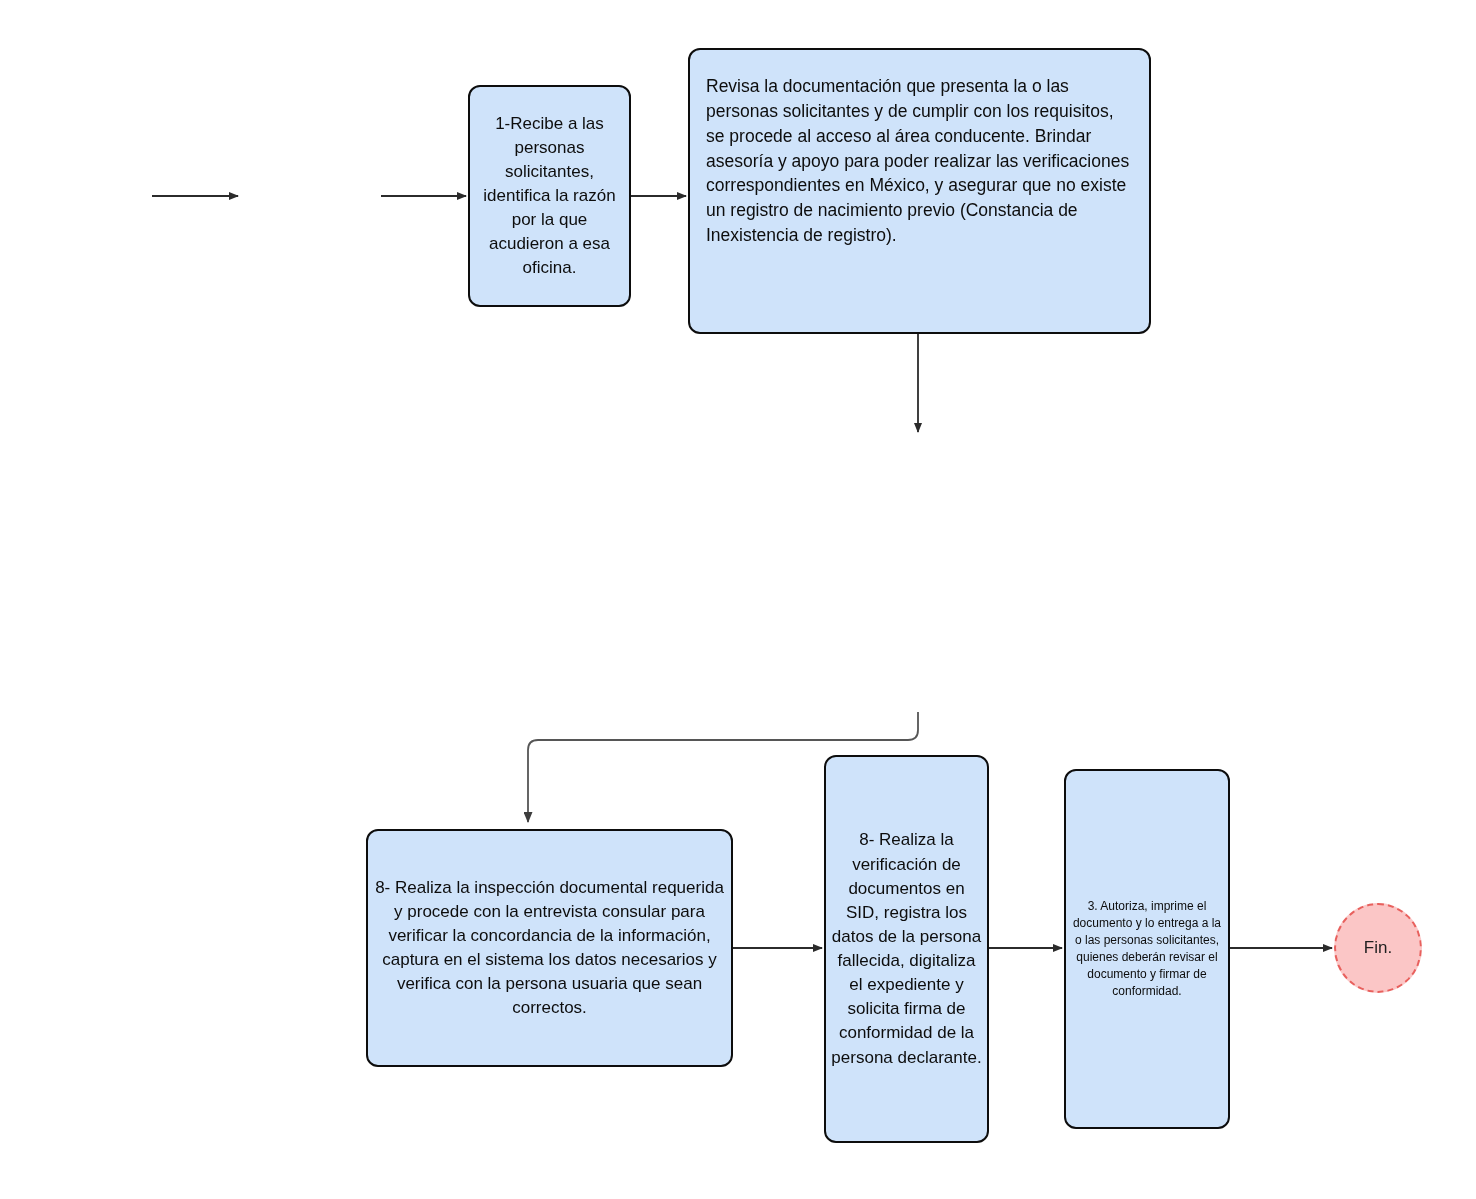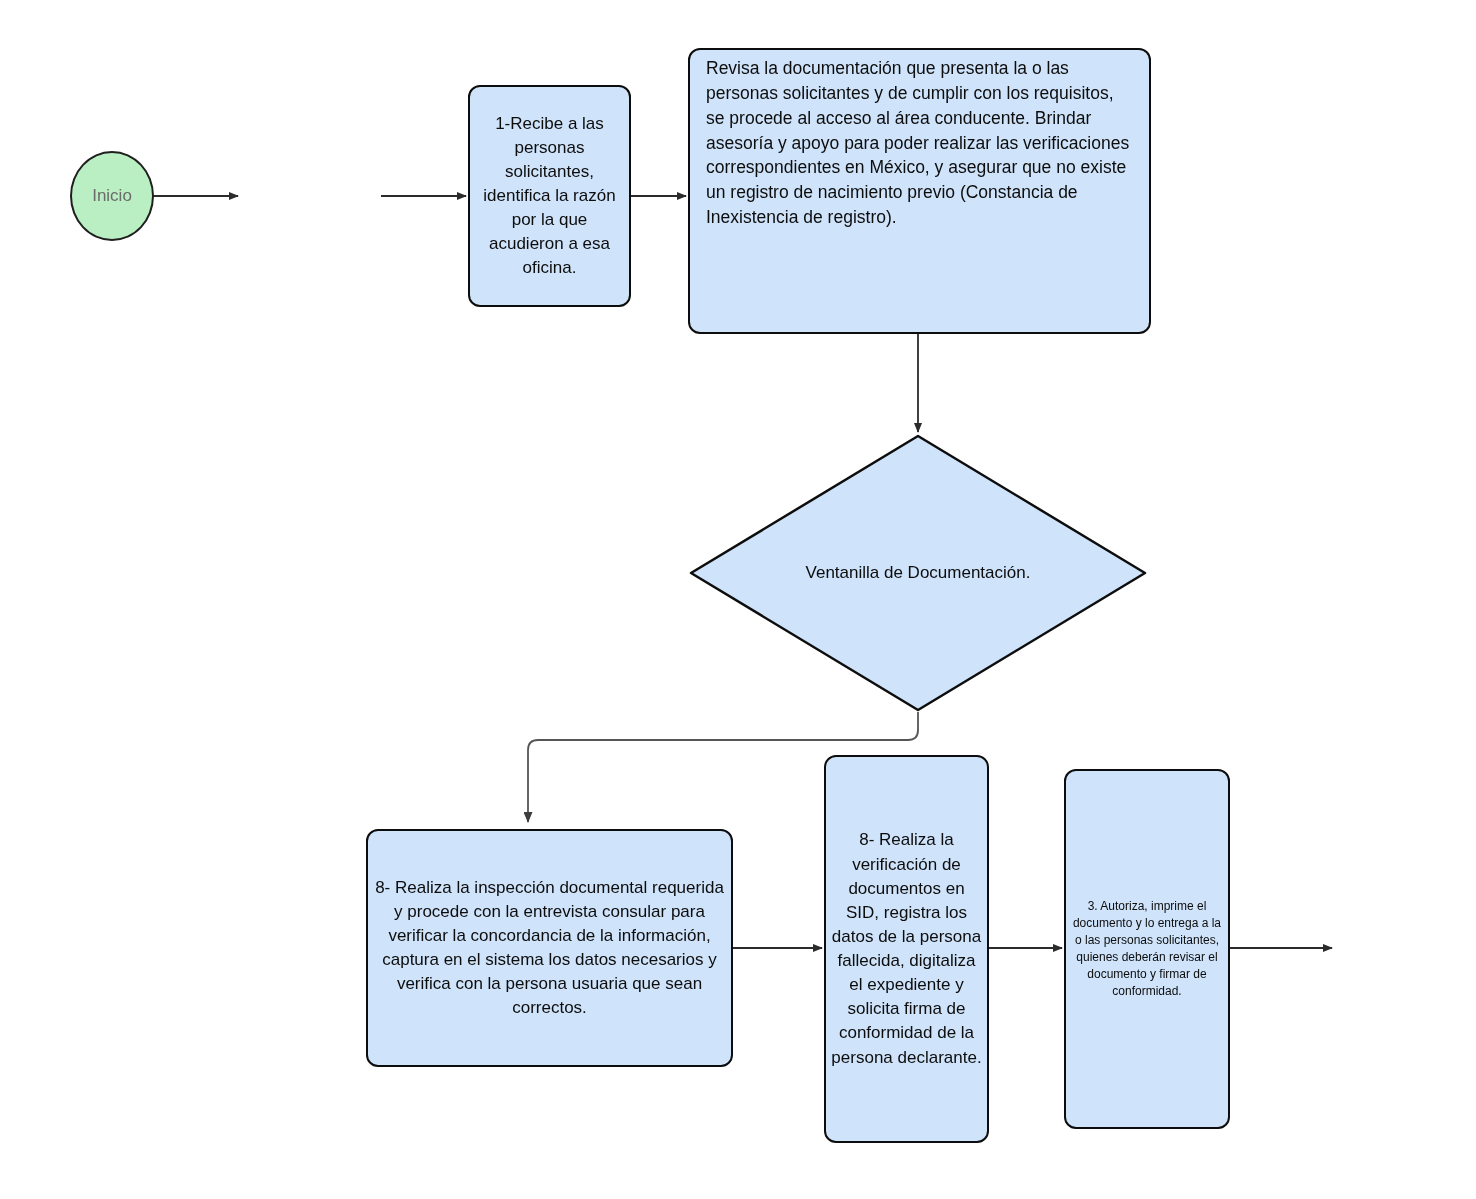--- a/index.html
+++ b/index.html
@@ -121,47 +121,41 @@
 
     <g>
       <line x1="989" y1="948" x2="1062" y2="948" stroke="#2b2b2b" stroke-width="1.8" marker-end="url(#ah)"></line>
     </g>
 
     <g>
       <line x1="1230" y1="948" x2="1332" y2="948" stroke="#2b2b2b" stroke-width="1.8" marker-end="url(#ah)"></line>
     </g>
   </svg>
 
-  <div class="node term-start" style="left:70px; top:151px; width:84px; height:90px;">
-    <span>Inicio</span>
-  </div>
 
 
   <div class="node proc" style="left:468px; top:85px; width:163px; height:222px; font-size:17px;">
     <span class="txt">1-Recibe a las personas solicitantes, identifica la razón por la que acudieron a esa oficina.</span>
   </div>
 
   <div class="node proc" style="left:688px; top:48px; width:463px; height:286px; font-size:17.5px;
-              align-items:flex-start; justify-content:flex-start; padding:6px 16px;">
+              align-items:flex-start; justify-content:flex-start; padding:24px 16px;">
     <span class="txt" style="text-align:left;">Revisa la documentación que presenta la o las personas solicitantes y de cumplir con los requisitos, se procede al acceso al área conducente.  Brindar asesoría y apoyo para poder realizar las verificaciones correspondientes en México, y asegurar que no existe un registro de nacimiento previo (Constancia de Inexistencia de registro).</span>
   </div>
 
-  <div class="node diawrap" style="left:688px; top:433px; width:460px; height:280px;">
-    <svg width="460" height="280" viewBox="0 0 460 280">
-      <path d="M230,3 L457,140 L230,277 L3,140 Z" fill="#cfe3fa" stroke="#0d0d0d" stroke-width="2.5" stroke-linejoin="round"></path>
-    </svg>
-    <span class="dia-label">Ventanilla de Documentación.</span>
-  </div>
 
   <div class="node proc" style="left:366px; top:829px; width:367px; height:238px; font-size:17px;">
     <span class="txt">8- Realiza la inspección documental requerida y procede con la entrevista consular para verificar la concordancia de la información, captura en el sistema los datos necesarios y verifica con la persona usuaria que sean correctos.</span>
   </div>
 
   <div class="node proc" style="left:824px; top:755px; width:165px; height:388px; font-size:17px;">
     <span class="txt">8- Realiza la verificación de documentos en SID, registra los datos de la persona fallecida, digitaliza el expediente y solicita firma de conformidad de la persona declarante.</span>
   </div>
 
   <div class="node proc" style="left:1064px; top:769px; width:166px; height:360px; font-size:12px;">
     <span class="txt">3. Autoriza, imprime el documento y lo entrega a la o las personas solicitantes, quienes deberán revisar el documento y firmar de conformidad.</span>
   </div>
 
+  <div class="node term-end" style="left:1334px; top:903px; width:88px; height:90px;">
+    <span>Fin.</span>
+  </div>
 
 </div>
 
 </body></html>

